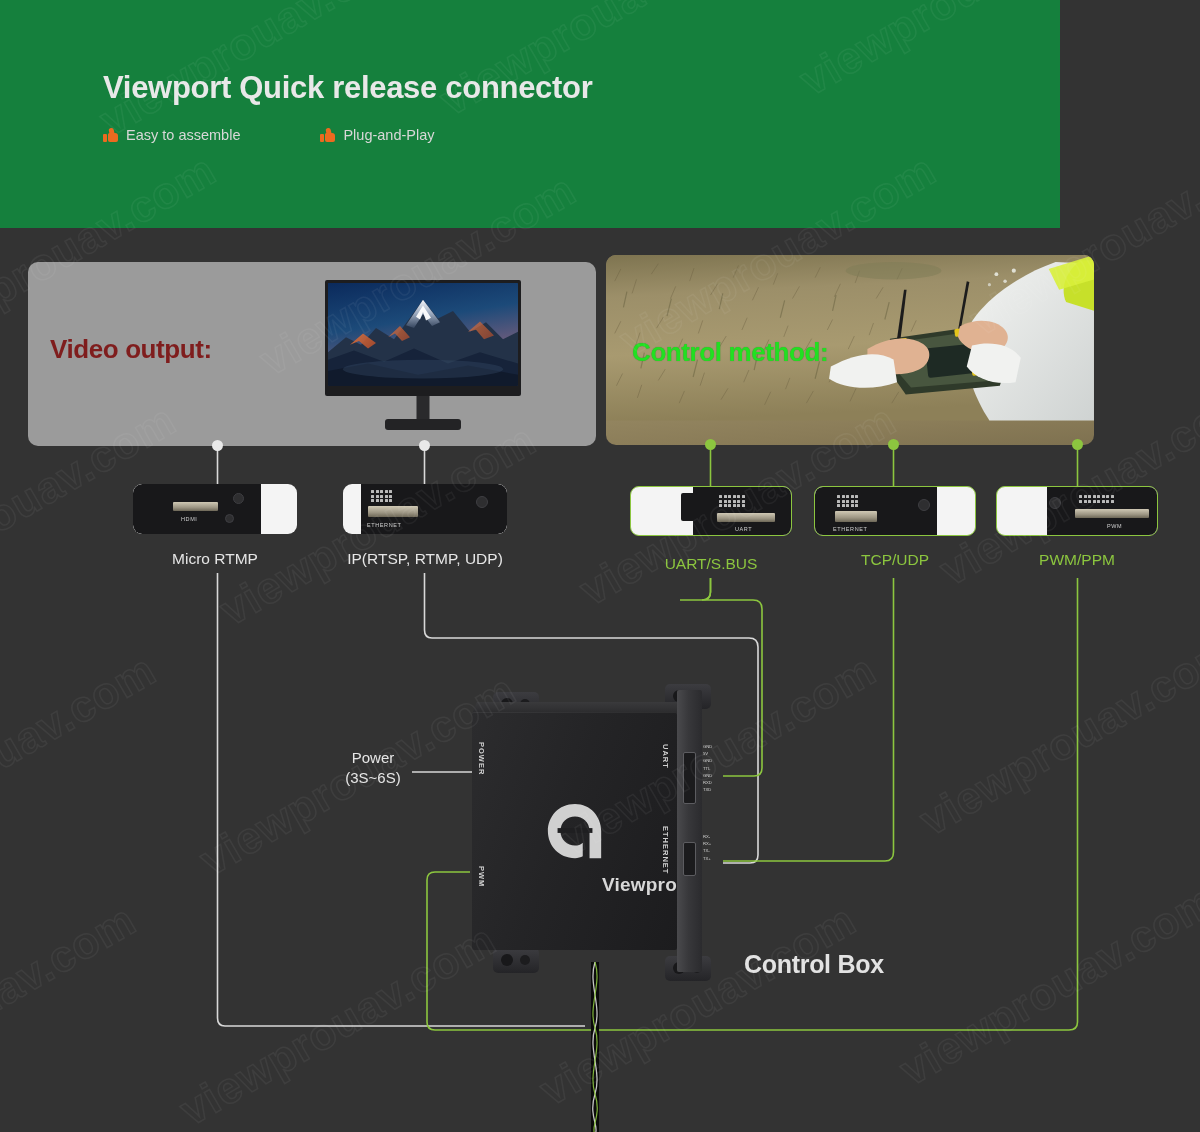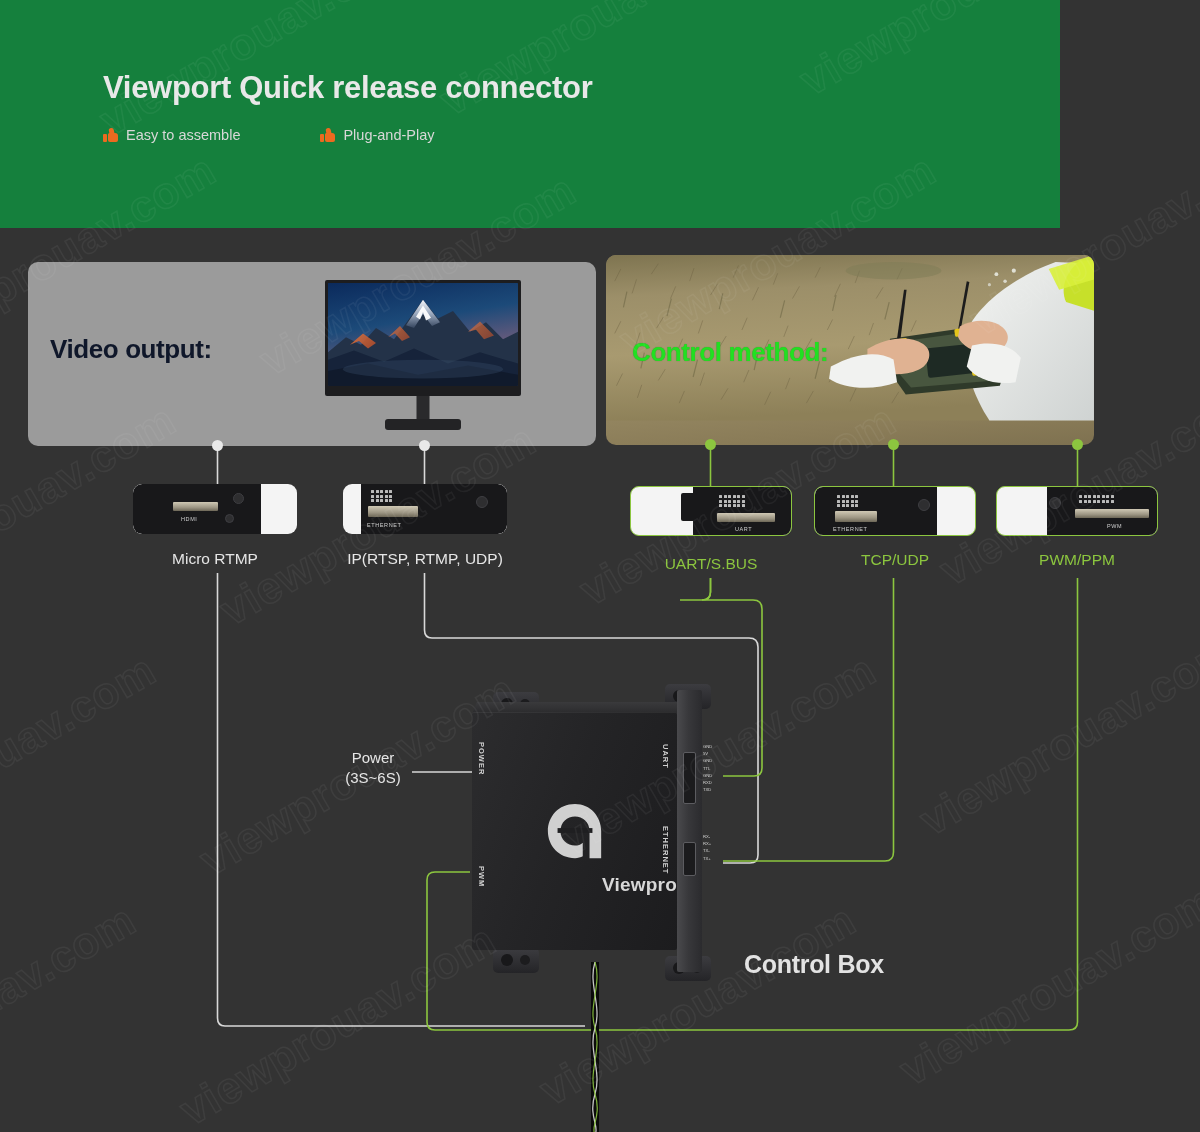--- a/index.html
+++ b/index.html
@@ -111,21 +111,21 @@
     background: #9b9b9b;
     border-radius: 10px;
     z-index: 6;
     overflow: hidden;
   }
   .panel-video-label {
     position: absolute;
     left: 22px; top: 72px;
     font-size: 26px;
     font-weight: 700;
-    color: #0f172a;
+    color: #7f1d1d;
     letter-spacing: -0.4px;
   }
 
   
   .monitor { position: absolute; left: 297px; top: 18px; width: 196px; height: 150px; }
   .mon-screen {
     position: absolute; left: 0; top: 0;
     width: 196px; height: 116px;
     background: #1d1d1f;
     border-radius: 2px;

